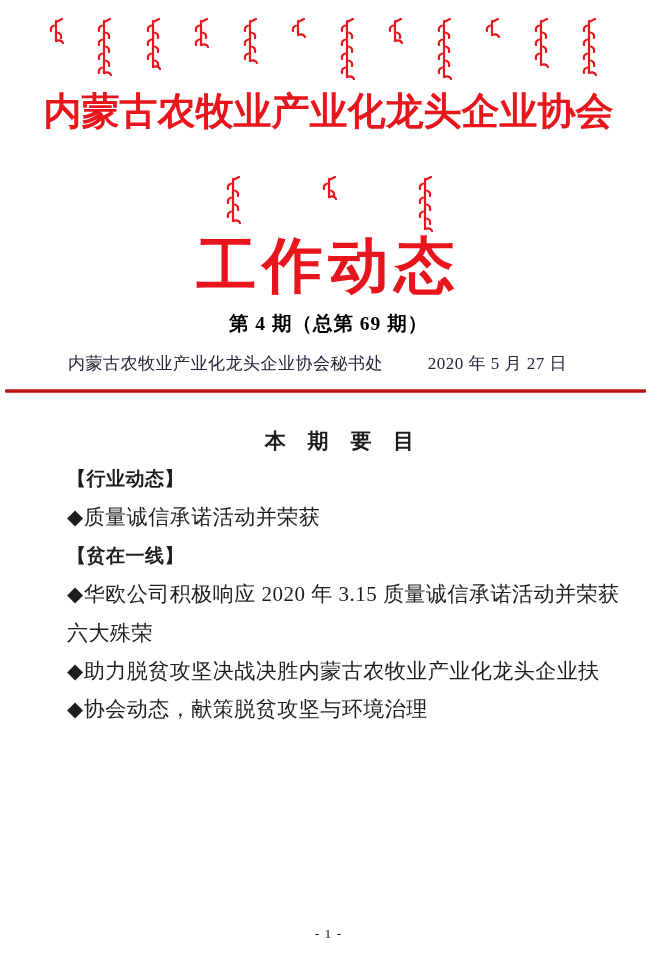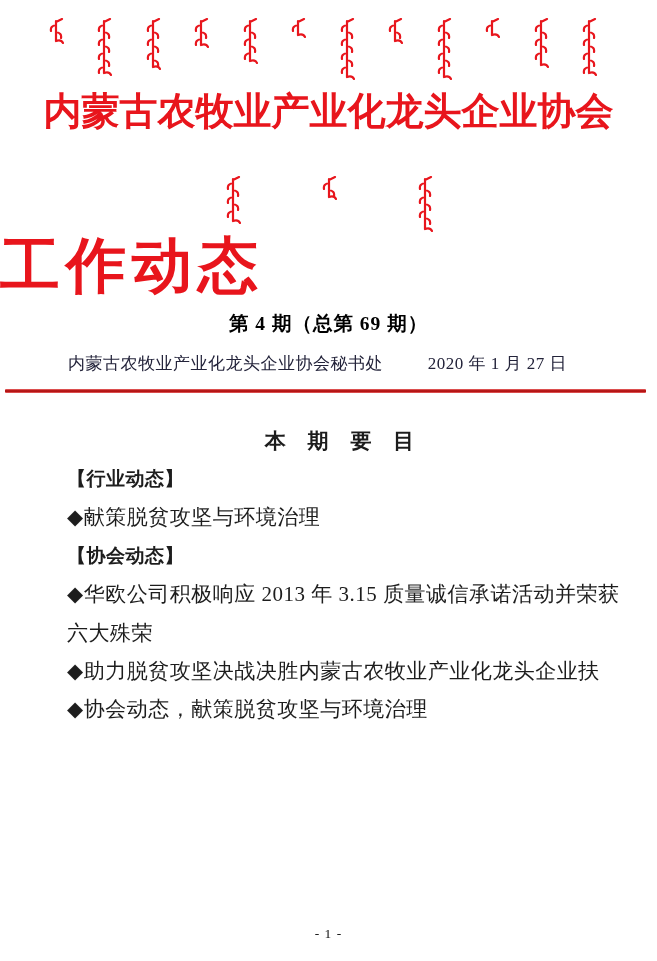--- a/index.html
+++ b/index.html
@@ -32,21 +32,21 @@
     text-align:center;
     font-size:38px;
     font-weight:900;
     color:#e8151c;
     letter-spacing:0px;
     font-family:"Liberation Serif","DejaVu Serif",serif;
     white-space:nowrap;
   }
   .bulletin-title {
     position:absolute; top:226px; left:0; right:0;
-    text-align:left;
+    text-align:center;
     font-size:60px;
     font-weight:900;
     color:#e8151c;
     letter-spacing:6px;
     font-family:"Liberation Serif","DejaVu Serif",serif;
     white-space:nowrap;
   }
   .issue-line {
     position:absolute; top:310px; left:0; right:0;
     text-align:center;
@@ -168,32 +168,32 @@
         <path d="M8,4 L14,1 M8,3 L8,53 M8,7 q-6,1 -5,6 M8,14 q6,1 5,6 M8,21 q-6,1 -5,6 M8,28 q6,1 5,6 M8,35 q-6,1 -5,6 M8,42 q6,1 5,6 M8,53 q5,-2 7,2" fill="none" stroke="#e8151c" stroke-width="2.2" stroke-linecap="round"></path>
       </svg>
     </div>
 
   <h2 class="bulletin-title">工作动态</h2>
 
   <div class="issue-line">第 4 期（总第 69 期）</div>
 
   <div class="pub-line">
     <span>内蒙古农牧业产业化龙头企业协会秘书处</span>
-    <span>2020 年 1 月 27 日</span>
+    <span>2020 年 5 月 27 日</span>
   </div>
 
   <div class="red-rule"></div>
 
   <div class="toc-heading">本 期 要 目</div>
 
   <div class="toc">
     <div class="toc-line header">【行业动态】</div>
-    <div class="toc-line item">◆献策脱贫攻坚与环境治理</div>
-    <div class="toc-line header">【协会动态】</div>
-    <div class="toc-line item">◆华欧公司积极响应 2013 年 3.15 质量诚信承诺活动并荣获</div>
+    <div class="toc-line item">◆质量诚信承诺活动并荣获</div>
+    <div class="toc-line header">【贫在一线】</div>
+    <div class="toc-line item">◆华欧公司积极响应 2020 年 3.15 质量诚信承诺活动并荣获</div>
     <div class="toc-line item">六大殊荣</div>
     <div class="toc-line item">◆助力脱贫攻坚决战决胜内蒙古农牧业产业化龙头企业扶</div>
     <div class="toc-line item">◆协会动态，献策脱贫攻坚与环境治理</div>
   </div>
 
   <div class="footer">- 1 -</div>
 
 </div>
 
 </body></html>

